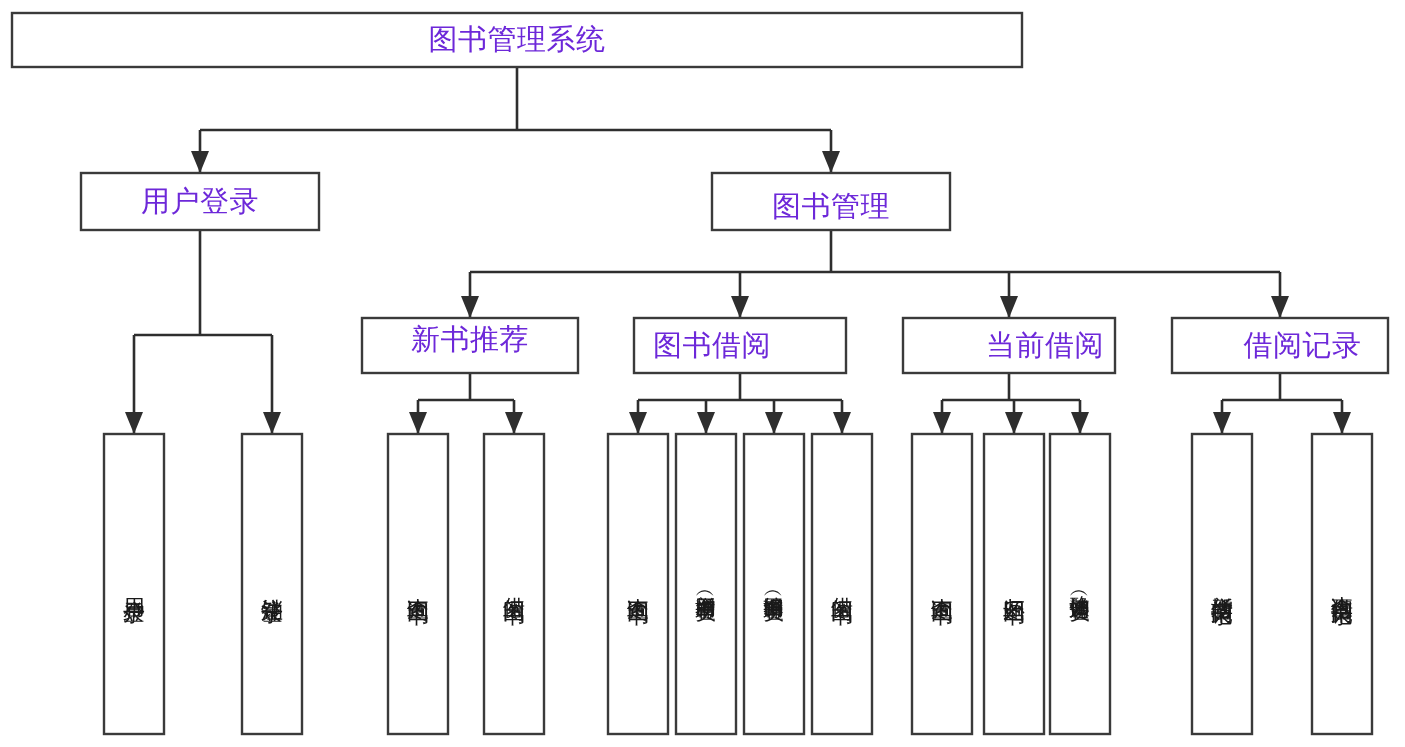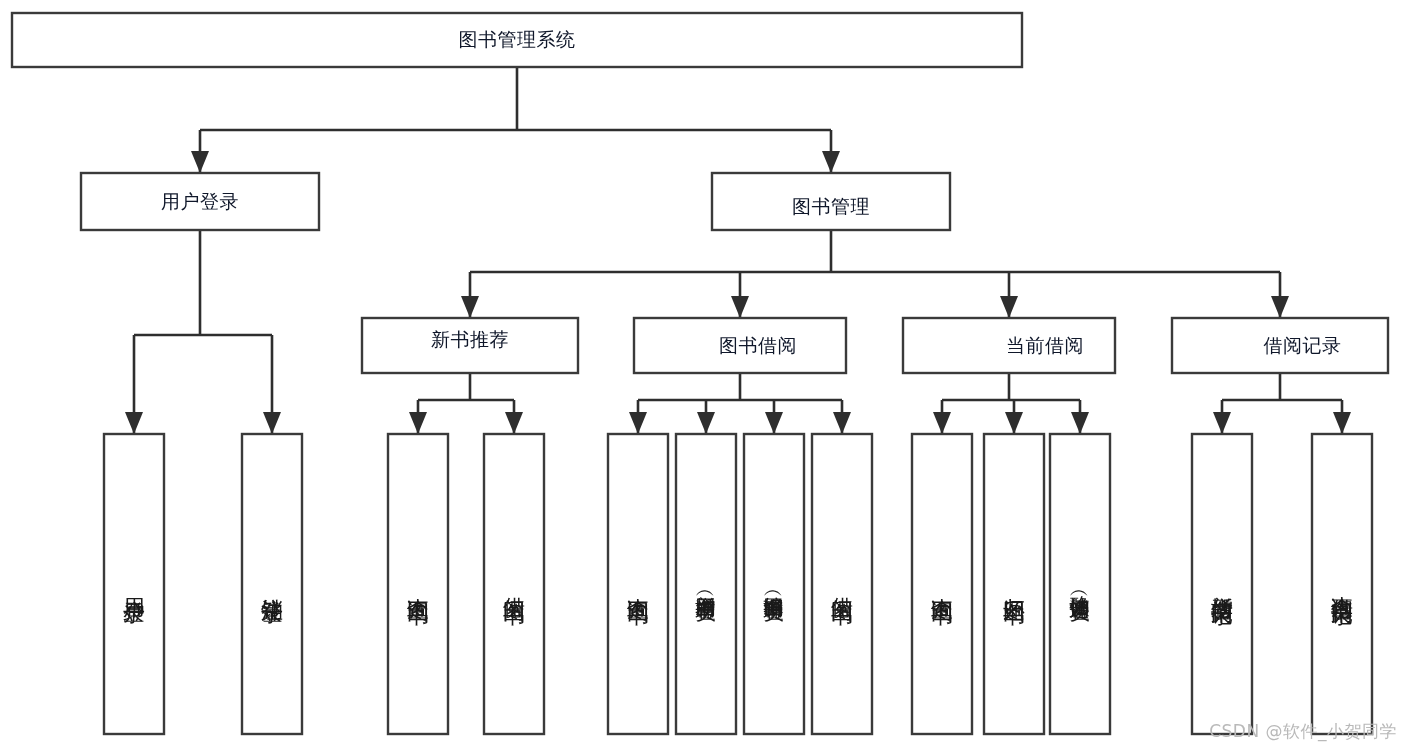--- a/index.html
+++ b/index.html
@@ -39,22 +39,22 @@
   }
   .arrow-head {
     fill: #2e2e2e;
     stroke: none;
   }
   .node-label-h {
     position: absolute;
     display: flex;
     align-items: center;
     justify-content: center;
-    color: #0f172a;
-    font-size: 19px;
+    color: #6d28d9;
+    font-size: 29px;
     letter-spacing: 0.5px;
     white-space: nowrap;
     pointer-events: none;
   }
   .node-label-v {
     position: absolute;
     display: flex;
     align-items: center;
     justify-content: center;
     color: #1a1a1a;
@@ -163,28 +163,27 @@
 
   <div id="label-layer">
       <div class="node-label-h" style="left: 12px; top: 13px; width: 1010px; height: 54px;">图书管理系统</div>
       <div class="node-label-h" style="left: 81px; top: 173px; width: 238px; height: 57px;">用户登录</div>
       <div class="node-label-h" style="left: 712px; top: 173px; width: 238px; height: 68px;">图书管理</div>
       <div class="node-label-v" style="left: 104px; top: 434px; width: 60px; height: 300px;">用户登录</div>
       <div class="node-label-v" style="left: 242px; top: 434px; width: 60px; height: 300px;">注销登录</div>
       <div class="node-label-h" style="left: 362px; top: 318px; width: 216px; height: 44px;">新书推荐</div>
       <div class="node-label-v" style="left: 388px; top: 434px; width: 60px; height: 300px;">查询图书</div>
       <div class="node-label-v" style="left: 484px; top: 434px; width: 60px; height: 300px;">借阅图书</div>
-      <div class="node-label-h" style="left: 652px; top: 318px; width: 212px; height: 55px;">图书借阅</div>
+      <div class="node-label-h" style="left: 606px; top: 318px; width: 212px; height: 55px;">图书借阅</div>
       <div class="node-label-v" style="left: 608px; top: 434px; width: 60px; height: 300px;">查询图书</div>
       <div class="node-label-v" style="left: 676px; top: 434px; width: 60px; height: 300px; font-size: 20px; letter-spacing: 1px;">新增图书（管理员）</div>
       <div class="node-label-v" style="left: 744px; top: 434px; width: 60px; height: 300px; font-size: 20px; letter-spacing: 1px;">编辑图书（管理员）</div>
       <div class="node-label-v" style="left: 812px; top: 434px; width: 60px; height: 300px;">借阅图书</div>
       <div class="node-label-h" style="left: 903px; top: 318px; width: 212px; height: 55px; margin-left: 36px;">当前借阅</div>
       <div class="node-label-v" style="left: 912px; top: 434px; width: 60px; height: 300px;">查询图书</div>
       <div class="node-label-v" style="left: 984px; top: 434px; width: 60px; height: 300px;">归还图书</div>
       <div class="node-label-v" style="left: 1050px; top: 434px; width: 60px; height: 300px; font-size: 20px; letter-spacing: 1px;">确认归还（管理员）</div>
       <div class="node-label-h" style="left: 1172px; top: 318px; width: 261px; height: 55px;">借阅记录</div>
       <div class="node-label-v" style="left: 1192px; top: 434px; width: 60px; height: 300px;">新增借阅记录</div>
       <div class="node-label-v" style="left: 1312px; top: 434px; width: 60px; height: 300px;">查询借阅记录</div>
     </div>
 
-  <div class="watermark">CSDN @软件_小贺同学</div>
 </div>
 
 </body></html>

